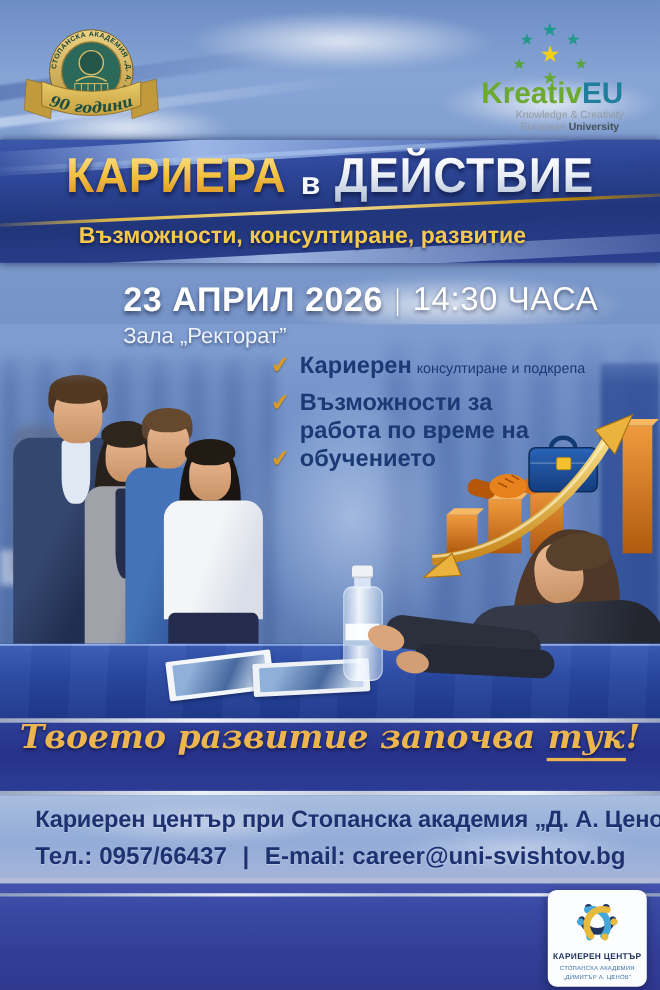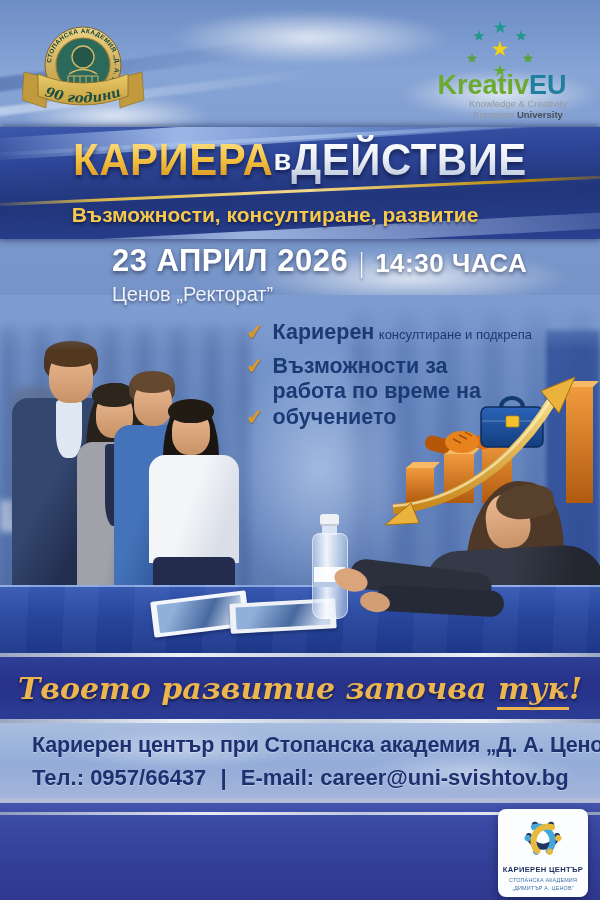--- a/index.html
+++ b/index.html
@@ -17,35 +17,35 @@
     background:linear-gradient(178deg,#3c58aa 0%,#2d4596 30%,#20357a 62%,#2b4191 100%);
     box-shadow:0 -2px 6px rgba(20,30,70,.4),0 2px 6px rgba(20,30,70,.4);}
   .tb-s1{position:absolute;left:-20px;top:-8px;width:660px;height:22px;transform:rotate(-3.5deg);
     background:linear-gradient(90deg,rgba(150,182,232,0),rgba(173,200,242,.85) 30%,rgba(120,155,215,.45) 70%,rgba(150,182,232,0));}
   .tb-s2{position:absolute;left:-20px;top:62px;width:660px;height:3px;transform:rotate(-2.6deg);
     background:linear-gradient(90deg,rgba(216,181,74,0),#d9b54a 18%,#f3d98c 50%,#b8860b 82%,rgba(216,181,74,0));}
   .tb-s3{position:absolute;left:-20px;bottom:-5px;width:660px;height:16px;transform:rotate(-3deg);
     background:linear-gradient(90deg,rgba(170,198,240,.1),rgba(185,208,244,.8) 40%,rgba(170,198,240,.15));}
   .tb-s4{position:absolute;left:-20px;top:8px;width:660px;height:4px;transform:rotate(-3.2deg);
     background:linear-gradient(90deg,rgba(200,220,250,0),rgba(205,224,250,.7),rgba(200,220,250,0));}
-  .title-row{position:absolute;left:0;right:0;top:9px;display:flex;justify-content:center;align-items:center;white-space:nowrap;}
+  .title-row{position:absolute;left:0;right:0;top:9px;display:flex;justify-content:center;align-items:flex-end;gap:13px;white-space:nowrap;}
   .t-gold,.t-white{display:inline-block;font-weight:bold;font-size:42px;letter-spacing:.5px;transform:scaleY(1.06);
     -webkit-background-clip:text;background-clip:text;color:transparent;filter:drop-shadow(0 3px 2px rgba(5,10,40,.55));}
   .t-gold{background-image:linear-gradient(180deg,#fce48e 5%,#f3c243 48%,#d78e1d 95%);}
   .t-white{background-image:linear-gradient(180deg,#ffffff 10%,#e8edf5 50%,#b4c2d6 95%);}
   .t-small{font-weight:bold;font-size:29px;color:#f4f7fc;text-shadow:0 3px 3px rgba(5,10,40,.55);}
   .subtitle{position:absolute;left:0;top:76px;width:550px;text-align:center;font-weight:bold;font-size:21px;
     color:#f6c94d;text-shadow:0 2px 3px rgba(8,12,45,.65);}
 
   
   .schedule{position:absolute;left:112px;top:243px;z-index:3;color:#fff;}
-  .date-row{display:flex;align-items:flex-end;gap:10px;text-shadow:0 2px 4px rgba(8,15,45,.55);white-space:nowrap;}
+  .date-row{display:flex;align-items:center;gap:10px;text-shadow:0 2px 4px rgba(8,15,45,.55);white-space:nowrap;margin-top:12px;}
   .d-date{font-weight:bold;font-size:31px;letter-spacing:.5px;}
   .d-sep{font-size:27px;font-weight:normal;opacity:.9;transform:scaleX(.6);}
-  .d-time{font-weight:bold;font-size:26px;letter-spacing:.5px;}
+  .d-time{font-weight:normal;font-size:30px;letter-spacing:.5px;}
   .d-venue{margin-top:4px;font-size:20px;color:#eef2fb;text-shadow:0 2px 3px rgba(8,15,45,.5);}
 
   
   .photo{position:absolute;left:0;top:295px;width:600px;height:362px;z-index:1;overflow:hidden;
     background:linear-gradient(180deg,#7f9ed2 0%,#6d8ec6 30%,#6080ba 70%,#54739f 100%);}
   .photo::before{content:"";position:absolute;left:0;top:0;right:0;height:55px;z-index:7;
     background:linear-gradient(180deg,#7e9ccf 0%,rgba(126,156,207,0) 100%);}
   .pbg{position:absolute;}
   .city-l{left:0;top:30px;width:250px;height:270px;opacity:.65;filter:blur(5px);
     background:repeating-linear-gradient(90deg,rgba(52,76,132,.5) 0 16px,rgba(92,116,170,.45) 16px 34px);}
@@ -127,21 +127,21 @@
   .btxt{color:#1b3a75;line-height:1.18;}
   .bb{font-weight:bold;font-size:21.5px;}
   .brg{font-size:13px;}
   .b1{top:320px;left:0;width:345px;}
   .b2{top:354px;left:0;} .b2 .bb{display:inline-block;width:228px;}
   .b3{top:405px;left:0;} .b3 .bb{display:inline-block;width:212px;}
 
   
   .tagline-band{position:absolute;left:0;top:653px;width:600px;height:70px;z-index:6;
     background:linear-gradient(180deg,#2f4098 0%,#273289 45%,#2c3d96 100%);
-    display:flex;align-items:center;justify-content:center;}
+    display:flex;justify-content:center;}
   .tagline-band::before,.tagline-band::after{content:"";position:absolute;left:0;right:0;height:4px;
     background:linear-gradient(90deg,#9aa6c0,#eef2f8 30%,#c3cdde 55%,#eef2f8 80%,#9aa6c0);}
   .tagline-band::before{top:0;} .tagline-band::after{bottom:0;}
   .tagline{font-family:"DejaVu Serif",serif;font-style:italic;font-weight:bold;font-size:30px;
     color:#ecb54e;text-shadow:0 2px 3px rgba(0,5,30,.55);white-space:nowrap;}
   .tuk{border-bottom:3px solid #ecb54e;padding:0 1px 1px 1px;}
 
   
   .footer{position:absolute;left:0;top:723px;width:600px;height:75px;z-index:6;
     background:linear-gradient(180deg,#a9bddf 0%,#93acd8 55%,#a4b4da 100%);color:#1d3070;}
@@ -238,21 +238,21 @@
     </div>
     <div class="subtitle">Възможности, консултиране, развитие</div>
   </div>
 
   <div class="schedule">
     <div class="date-row">
       <span class="d-date">23 АПРИЛ 2026</span>
       <span class="d-sep">|</span>
       <span class="d-time">14:30 ЧАСА</span>
     </div>
-    <div class="d-venue">Ценов „Ректорат”</div>
+    <div class="d-venue">Зала „Ректорат”</div>
   </div>
 
   <div class="photo">
     <div class="pbg city-l"></div>
     <div class="pbg city-r"></div>
     <div class="pbg wall-light"></div>
     <div class="pbg banner-r"></div>
     <div class="pbg white-strip"></div>
     <div class="pbg bg-person"></div>
 

